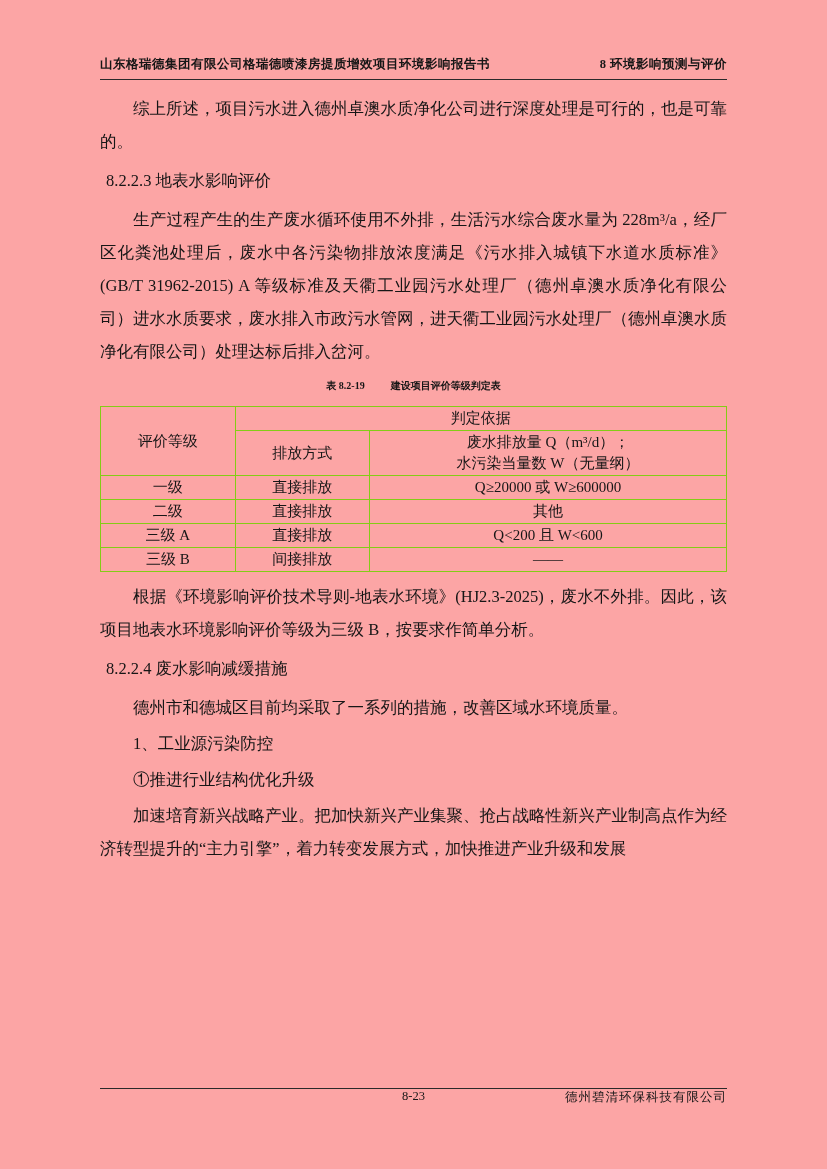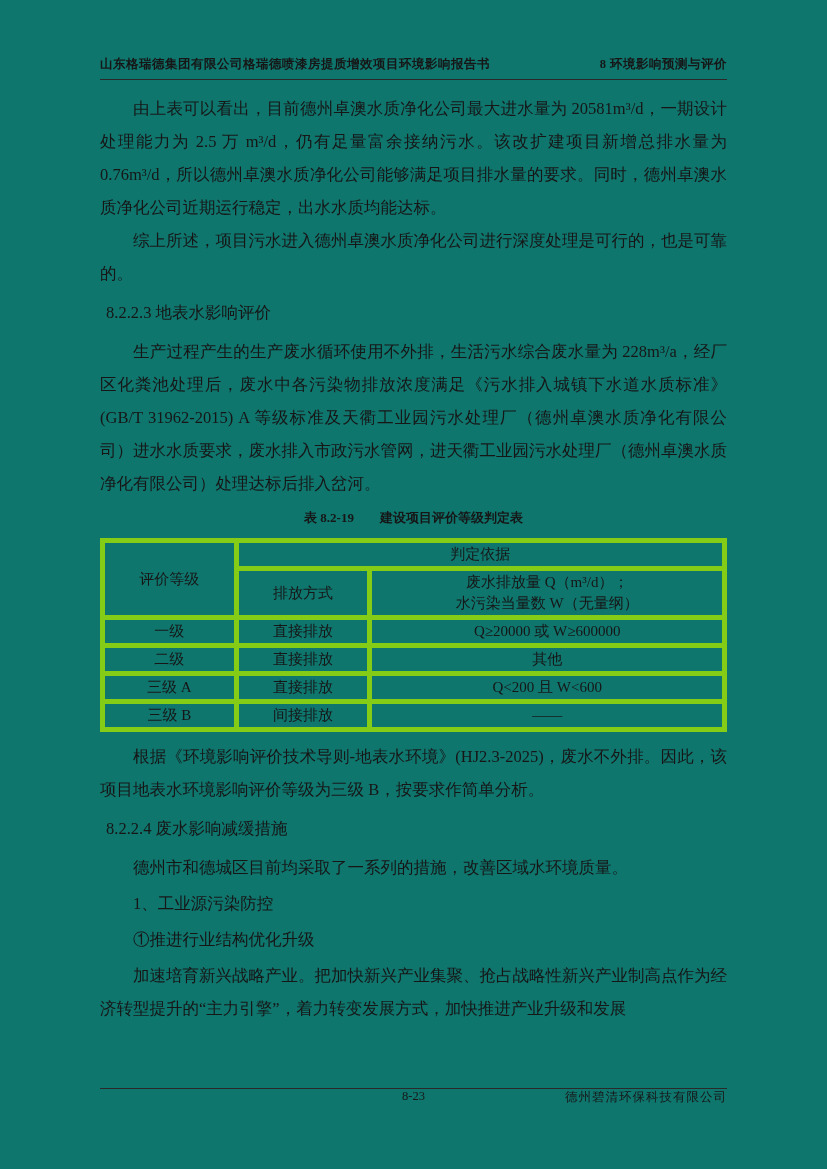--- a/index.html
+++ b/index.html
@@ -5,21 +5,21 @@
   html, body {
     margin: 0;
     padding: 0;
     background: #ffffff;
   }
   .page {
     position: relative;
     width: 827px;
     height: 1169px;
     margin: 0 auto;
-    background: #0f766e;
+    background: #fca5a5;
     box-sizing: border-box;
     padding: 56px 100px 0 100px;
     font-family: "Liberation Serif", "DejaVu Serif", serif;
     color: #161616;
     overflow: hidden;
   }
   
   .page-header {
     display: flex;
     justify-content: space-between;
@@ -48,37 +48,37 @@
     text-indent: 0;
   }
   .list-item {
     margin: 3px 0;
     text-indent: 2em;
   }
   
   .table-title {
     text-align: center;
     font-weight: bold;
-    font-size: 13px;
+    font-size: 10px;
     line-height: 24px;
     margin: 6px 0 8px 0;
     text-indent: 0;
   }
   .table-title .gap { display: inline-block; width: 26px; }
   table.grade-table {
     width: 100%;
     border-collapse: collapse;
     border: 1.5px solid #000;
     font-size: 15px;
     line-height: 21px;
     text-align: center;
     margin-bottom: 8px;
   }
   table.grade-table td {
-    border: 5px solid #84cc16;
+    border: 1px solid #84cc16;
     padding: 1px 4px;
     vertical-align: middle;
   }
   table.grade-table .col-grade { width: 21.5%; }
   table.grade-table .col-mode  { width: 21.5%; }
   table.grade-table .col-crit  { width: 57%; }
   
   .page-footer {
     position: absolute;
     left: 100px;
@@ -105,21 +105,20 @@
 
 <div class="page">
 
   <header class="page-header">
     <span>山东格瑞德集团有限公司格瑞德喷漆房提质增效项目环境影响报告书</span>
     <span>8 环境影响预测与评价</span>
   </header>
 
   <main class="doc-body">
 
-    <p class="para">由上表可以看出，目前德州卓澳水质净化公司最大进水量为 20581m³/d，一期设计处理能力为 2.5 万 m³/d，仍有足量富余接纳污水。该改扩建项目新增总排水量为 0.76m³/d，所以德州卓澳水质净化公司能够满足项目排水量的要求。同时，德州卓澳水质净化公司近期运行稳定，出水水质均能达标。</p>
 
     <p class="para">综上所述，项目污水进入德州卓澳水质净化公司进行深度处理是可行的，也是可靠的。</p>
 
     <h3 class="section-heading">8.2.2.3 地表水影响评价</h3>
 
     <p class="para">生产过程产生的生产废水循环使用不外排，生活污水综合废水量为 228m³/a，经厂区化粪池处理后，废水中各污染物排放浓度满足《污水排入城镇下水道水质标准》(GB/T 31962-2015) A 等级标准及天衢工业园污水处理厂（德州卓澳水质净化有限公司）进水水质要求，废水排入市政污水管网，进天衢工业园污水处理厂（德州卓澳水质净化有限公司）处理达标后排入岔河。</p>
 
     <div class="table-title">
       <span>表 8.2-19</span><span class="gap"></span><span>建设项目评价等级判定表</span>
     </div>

